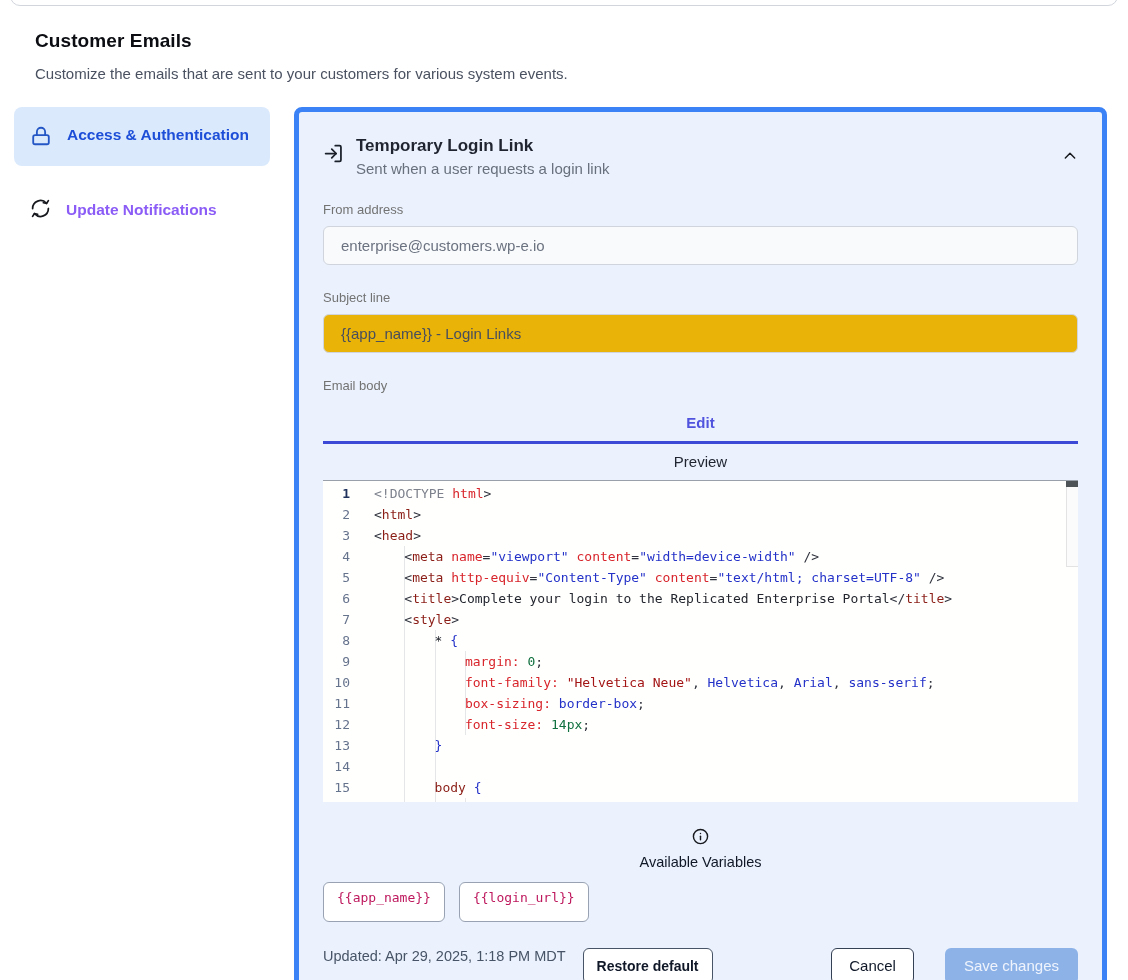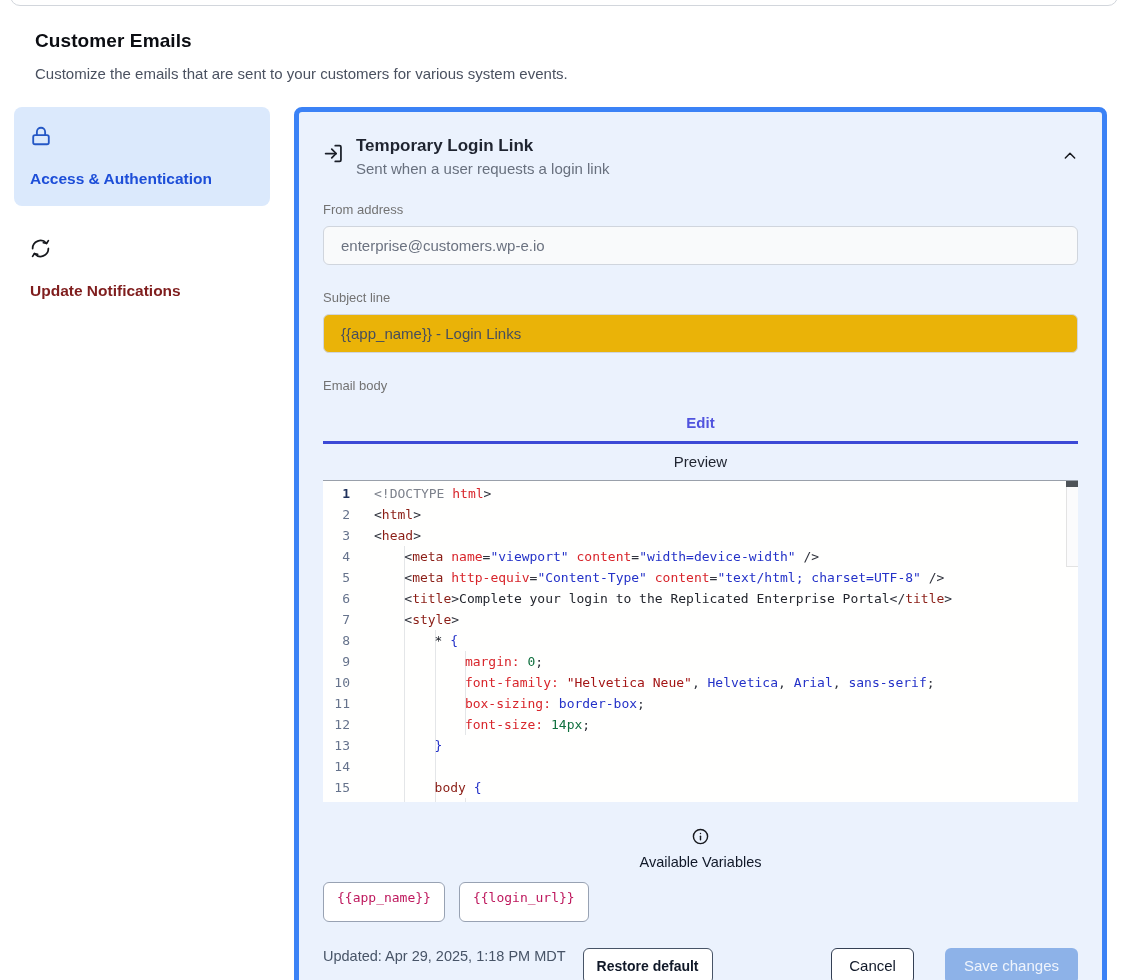--- a/index.html
+++ b/index.html
@@ -14,24 +14,24 @@
     background:#fff; border:1px solid #d2d6dc; border-radius:10px;
   }
   .page-head { padding:30px 35px 0 35px; }
   .page-title { font-size:19px; font-weight:700; color:#0b0d12; letter-spacing:.1px; }
   .page-sub { margin-top:13px; font-size:15px; color:#4a5160; }
 
   .content { display:flex; align-items:flex-start; margin-top:25px; padding:0 21px 0 14px; }
 
   
   .sidebar { width:256px; flex:none; }
-  .side-item { display:flex; gap:15px; align-items:flex-start; padding:15px 16px; border-radius:8px; cursor:pointer;flex-direction:column; }
+  .side-item { display:flex; gap:15px; align-items:flex-start; padding:15px 16px; border-radius:8px; cursor:pointer; }
   .side-item.active { background:#dbe9fc; color:#1d4ed8; }
   .side-item .lbl { font-size:15.5px; font-weight:600; line-height:1.55; padding-top:1px; }
-  .side-item.plain { margin-top:19px; color:#7f1d1d; padding:12px 16px; }
+  .side-item.plain { margin-top:19px; color:#8b5cf6; padding:12px 16px; }
   .side-item .ic { flex:none; margin-top:3px; }
   .side-item.plain .ic { margin-top:1px; }
 
   
   .panel {
     flex:1; margin-left:24px; background:#ebf2fd; border:5px solid #3b82f6;
     border-radius:8px; padding:24px 24px 24px 24px;
   }
   .panel-head { display:flex; align-items:flex-start; }
   .panel-head .ic { flex:none; margin-top:7px; }

